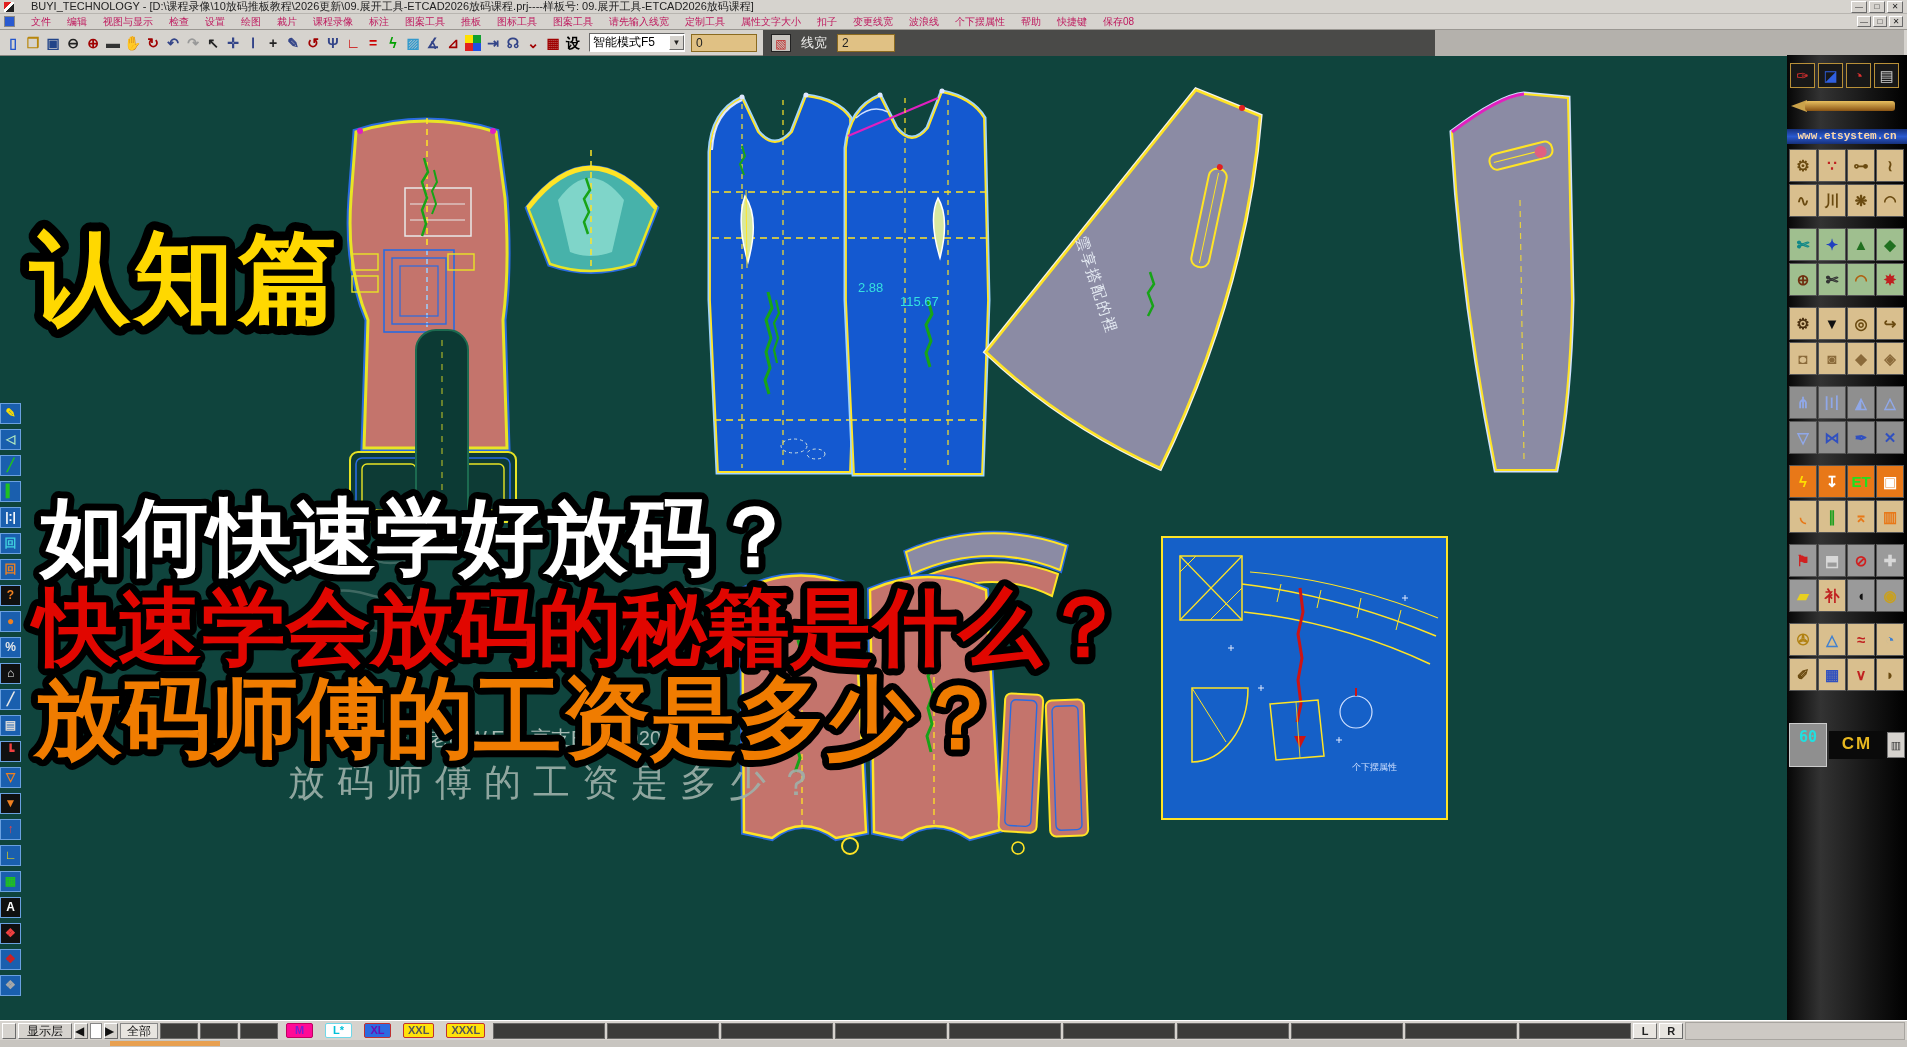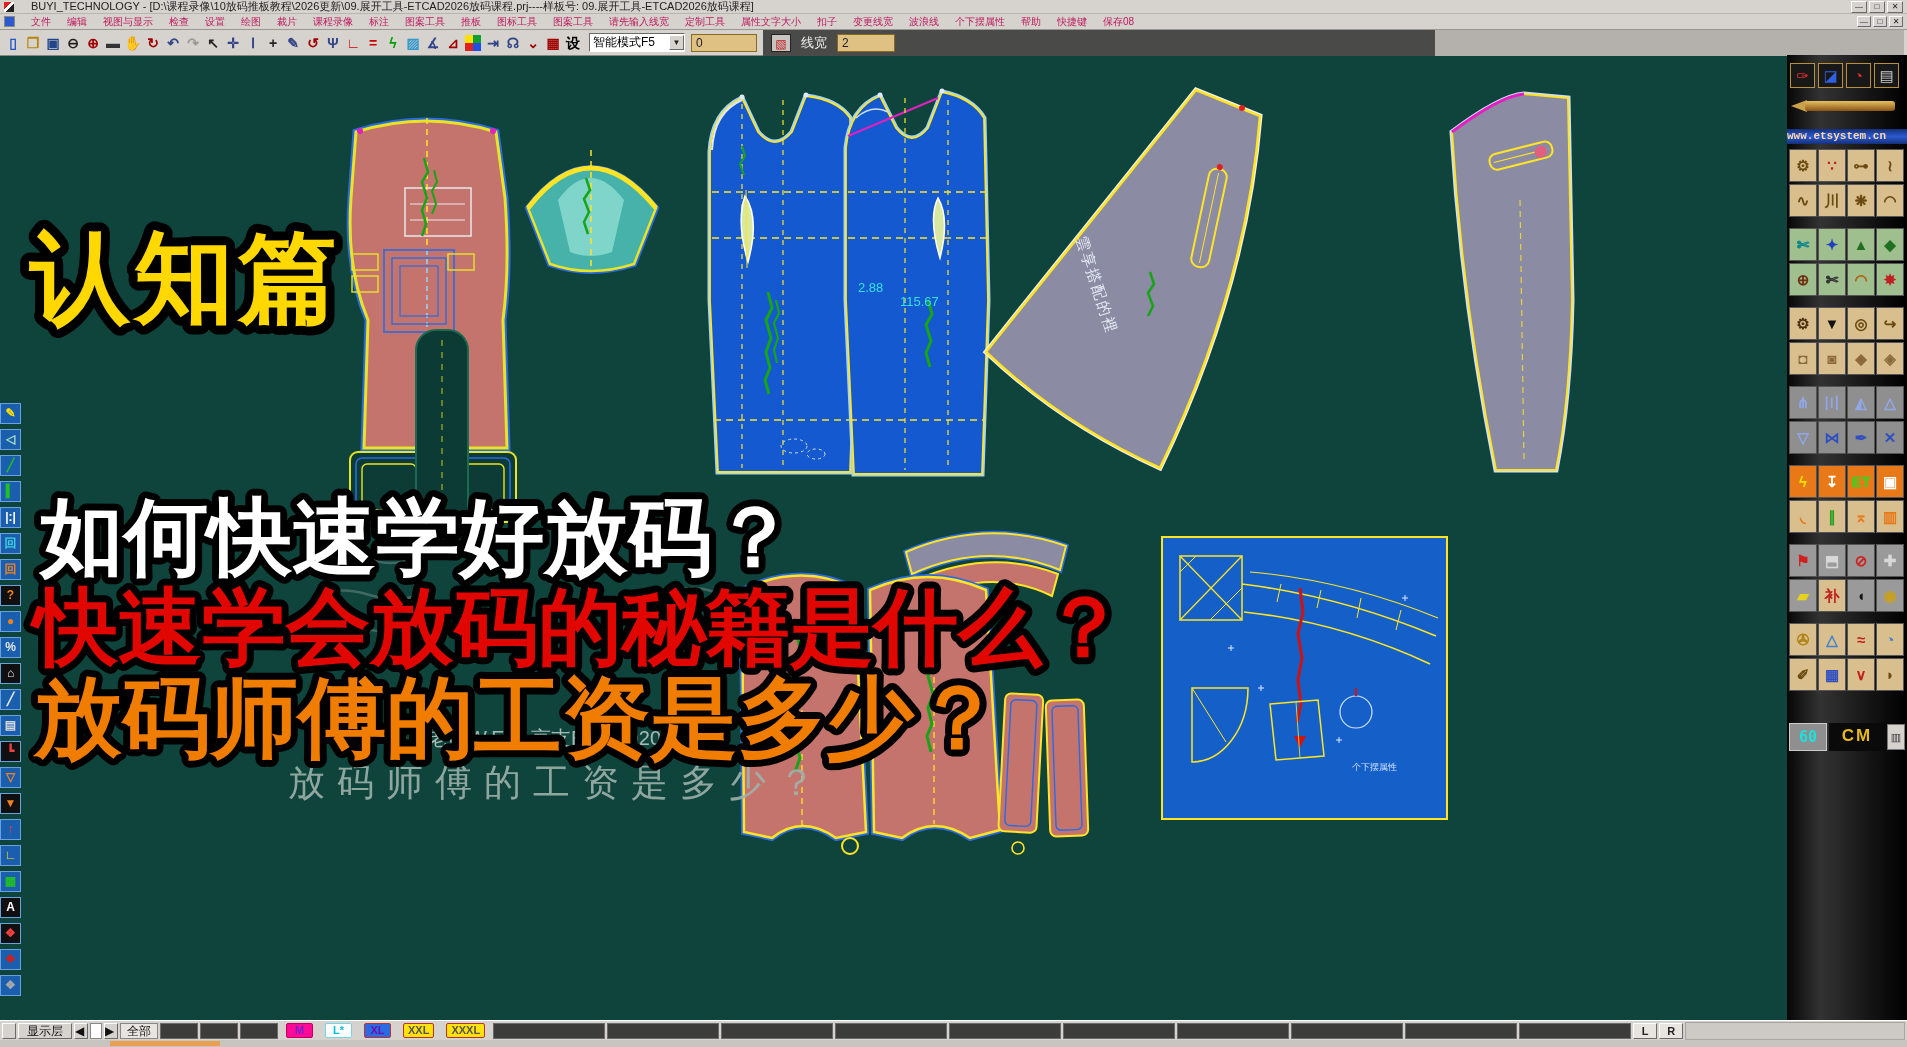--- a/index.html
+++ b/index.html
@@ -81,29 +81,29 @@
   .sb-top .tile { width:25px; height:25px; background:#181818; border:1px solid #b89038;
     color:#d8d8d8; font-size:15px; text-align:center; line-height:23px; }
   .pencil { position:absolute; top:44px; left:4px; width:112px; height:14px; }
   .pencil .body { position:absolute; left:14px; top:2px; width:90px; height:10px;
     background:linear-gradient(180deg,#e8c060,#8a5414); border-radius:3px; }
   .pencil .tip { position:absolute; left:0; top:1px; width:0; height:0;
     border-top:6px solid transparent; border-bottom:6px solid transparent;
     border-right:16px solid #caa24a; }
   .site { position:absolute; top:74px; left:0; width:120px; height:15px;
     background:linear-gradient(180deg,#16307a,#2a5ad0 50%,#16307a);
-    color:#ffd9a8; font-size:11px; font-weight:bold; line-height:15px;
+    color:#ffd9a8; font-size:11px; font-weight:bold; text-align:center; line-height:15px;
     font-family:"Liberation Mono","DejaVu Sans Mono",monospace; }
   .sb-grid { position:absolute; top:94px; left:2px; width:118px;
     display:grid; grid-template-columns:repeat(4,28px); gap:2px 1px; }
   .sb-grid .tile { width:28px; height:33px; background:#d9bf8e; border:1px solid #555;
     font-size:15px; font-weight:bold; text-align:center; line-height:31px; color:#6a4a10; }
   .sb-grid .gap { grid-column:1/-1; height:7px; background:transparent; border:none; }
   .units { position:absolute; top:668px; left:2px; display:flex; gap:2px; align-items:center; }
-  .unit-val { width:38px; height:28px; background:#8f8f8f; border:1px solid #ccc;
+  .unit-val { width:38px; height:44px; background:#8f8f8f; border:1px solid #ccc;
     color:#20e0e0; font-family:"DejaVu Sans Mono",monospace; font-weight:bold;
     font-size:15px; text-align:center; line-height:26px; }
   .unit-cm { width:56px; height:28px; background:#0a0a0a; color:#e8b820;
     font-weight:bold; font-size:17px; text-align:center; line-height:26px; letter-spacing:2px; }
   .unit-mini { width:18px; height:26px; background:#d6d3ce; border:1px solid #777;
     font-size:11px; text-align:center; line-height:24px; color:#333; }
 
   
   .bottombar { position:absolute; bottom:7px; left:0; width:1907px; height:20px;
     background:#d6d3ce; display:flex; align-items:center; gap:2px; padding:0 2px;

